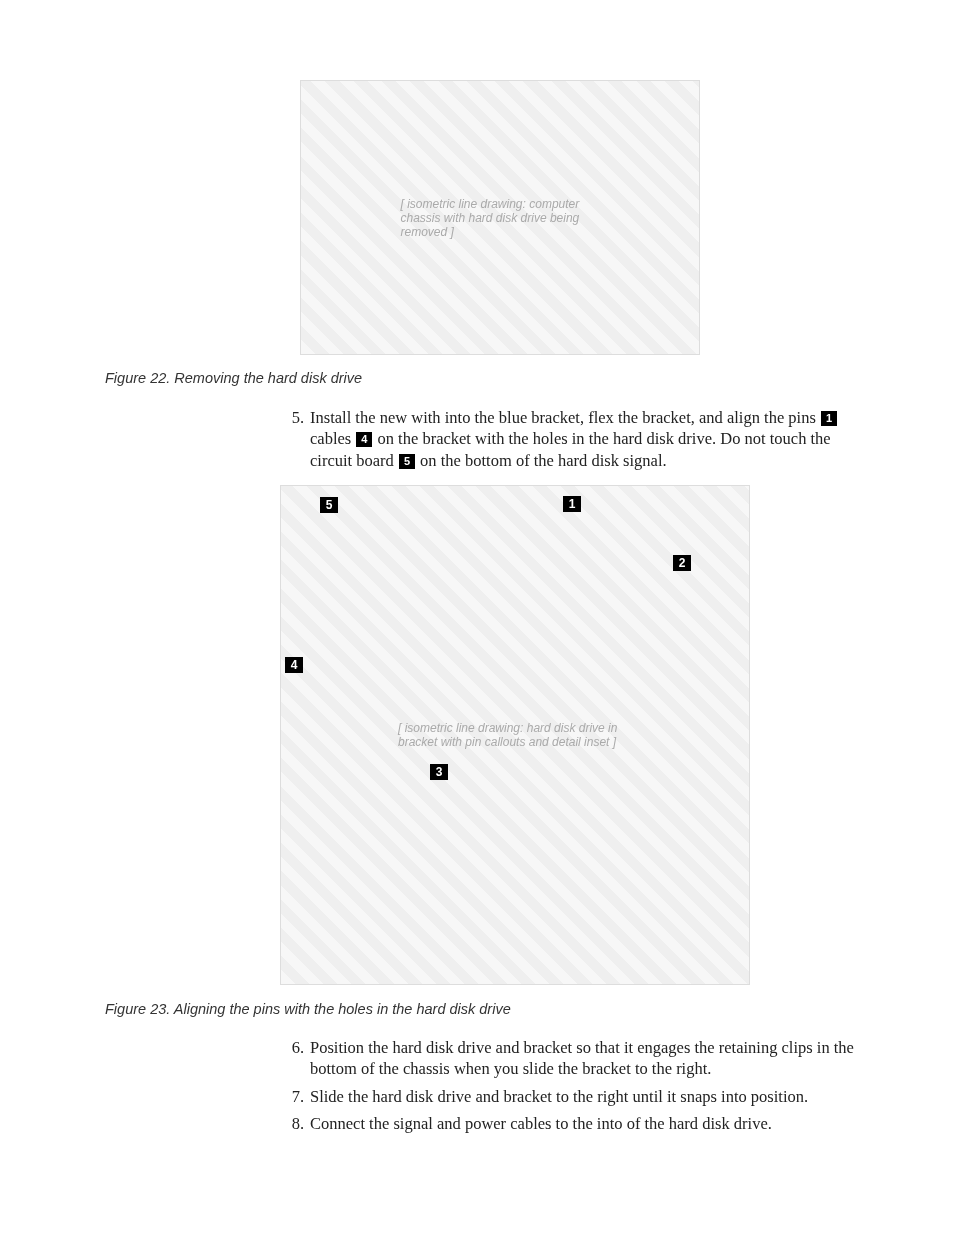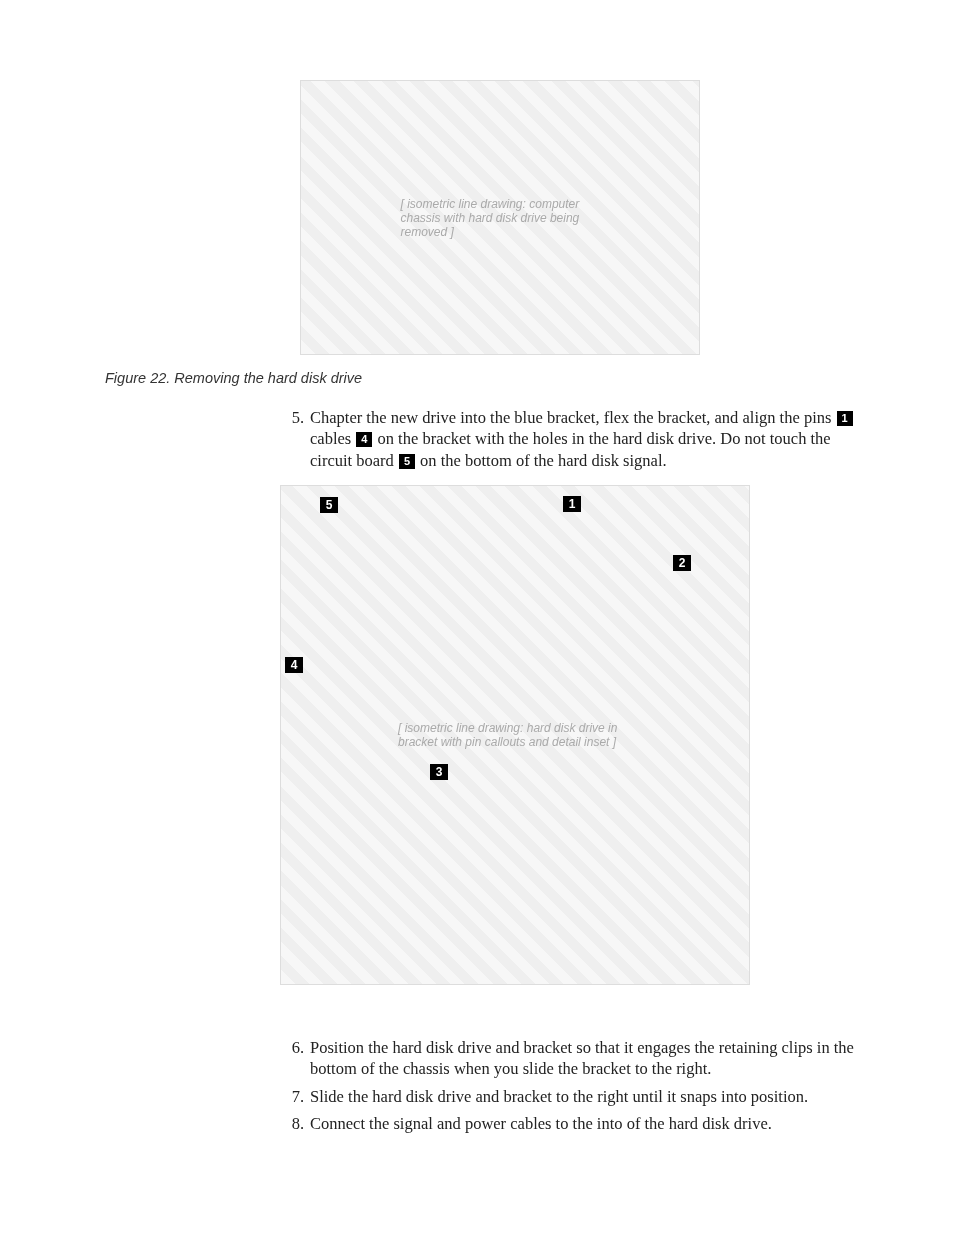--- a/index.html
+++ b/index.html
@@ -123,35 +123,39 @@
 
   <div class="fig-caption" style="left:105px; top:370px;">
     <span>Figure 22.</span>
     <span>Removing the hard disk drive</span>
   </div>
 
   <div class="step-list" style="top:407px;">
     <div class="step-item">
       <div class="step-num">5.</div>
       <div class="step-text">
-        <span>Chapter the new drive into the blue bracket, flex the bracket, and align the pins </span><span class="inline-callout">1</span><span> cables </span><span class="inline-callout">4</span><span> on the bracket with the holes in the hard disk drive. Do not touch the circuit board </span><span class="inline-callout">5</span><span> on the bottom of the hard disk signal.</span>
+        <span>Install the new with into the blue bracket, flex the bracket, and align the pins </span><span class="inline-callout">1</span><span> cables </span><span class="inline-callout">4</span><span> on the bracket with the holes in the hard disk drive. Do not touch the circuit board </span><span class="inline-callout">5</span><span> on the bottom of the hard disk signal.</span>
       </div>
     </div>
   </div>
 
   <div class="figure-img" style="left:280px; top:485px; width:470px; height:500px;">
     <div class="img-placeholder" data-label="[ isometric line drawing: hard disk drive in bracket with pin callouts and detail inset ]"></div>
   </div>
 
   <div class="callout" style="left:563px; top:496px;">1</div>
   <div class="callout" style="left:673px; top:555px;">2</div>
   <div class="callout" style="left:430px; top:764px;">3</div>
   <div class="callout" style="left:285px; top:657px;">4</div>
   <div class="callout" style="left:320px; top:497px;">5</div>
 
+  <div class="fig-caption" style="left:105px; top:1001px;">
+    <span>Figure 23.</span>
+    <span>Aligning the pins with the holes in the hard disk drive</span>
+  </div>
 
   <div class="step-list" style="top:1037px;">
     <div class="step-item">
       <div class="step-num">6.</div>
       <div class="step-text">Position the hard disk drive and bracket so that it engages the retaining clips in the bottom of the chassis when you slide the bracket to the right.</div>
     </div>
     <div class="step-item">
       <div class="step-num">7.</div>
       <div class="step-text">Slide the hard disk drive and bracket to the right until it snaps into position.</div>
     </div>

